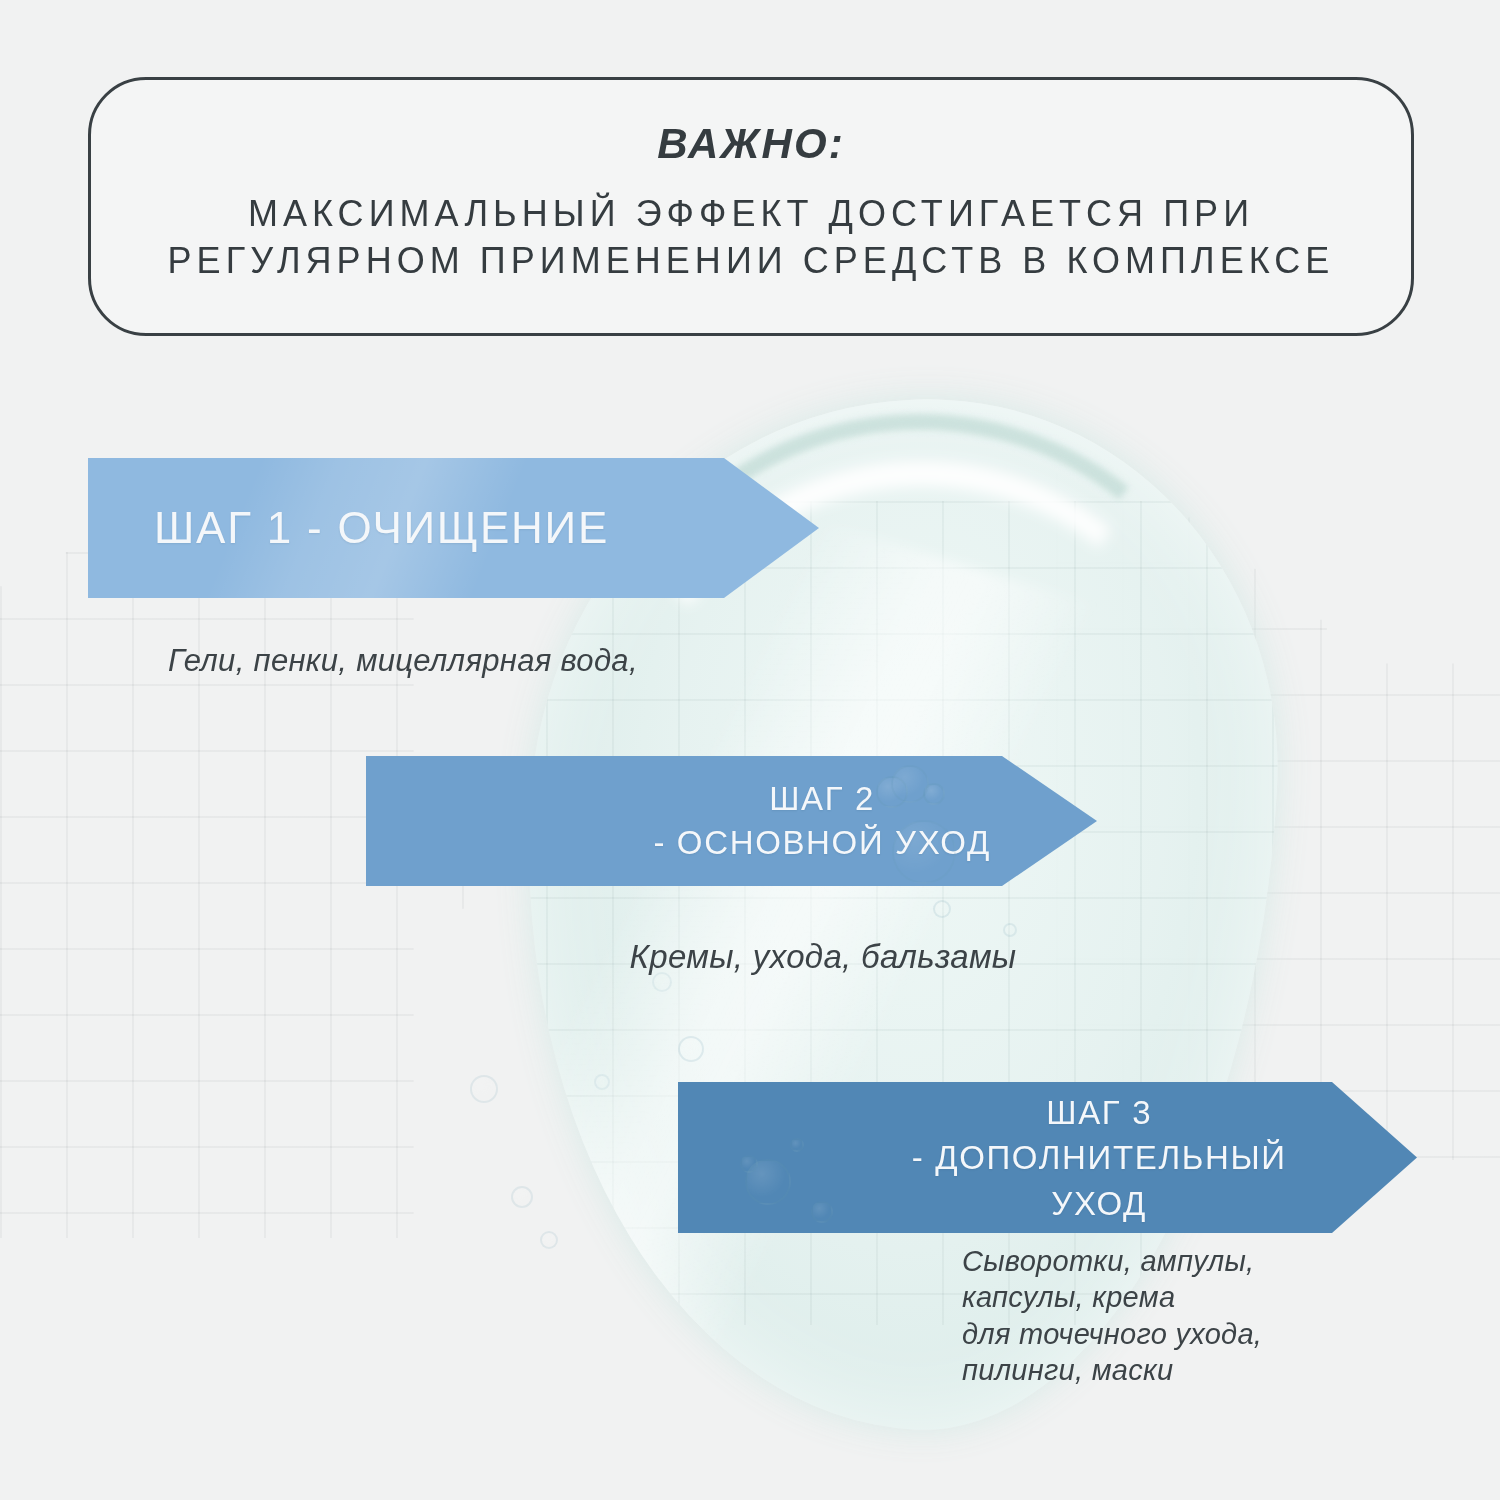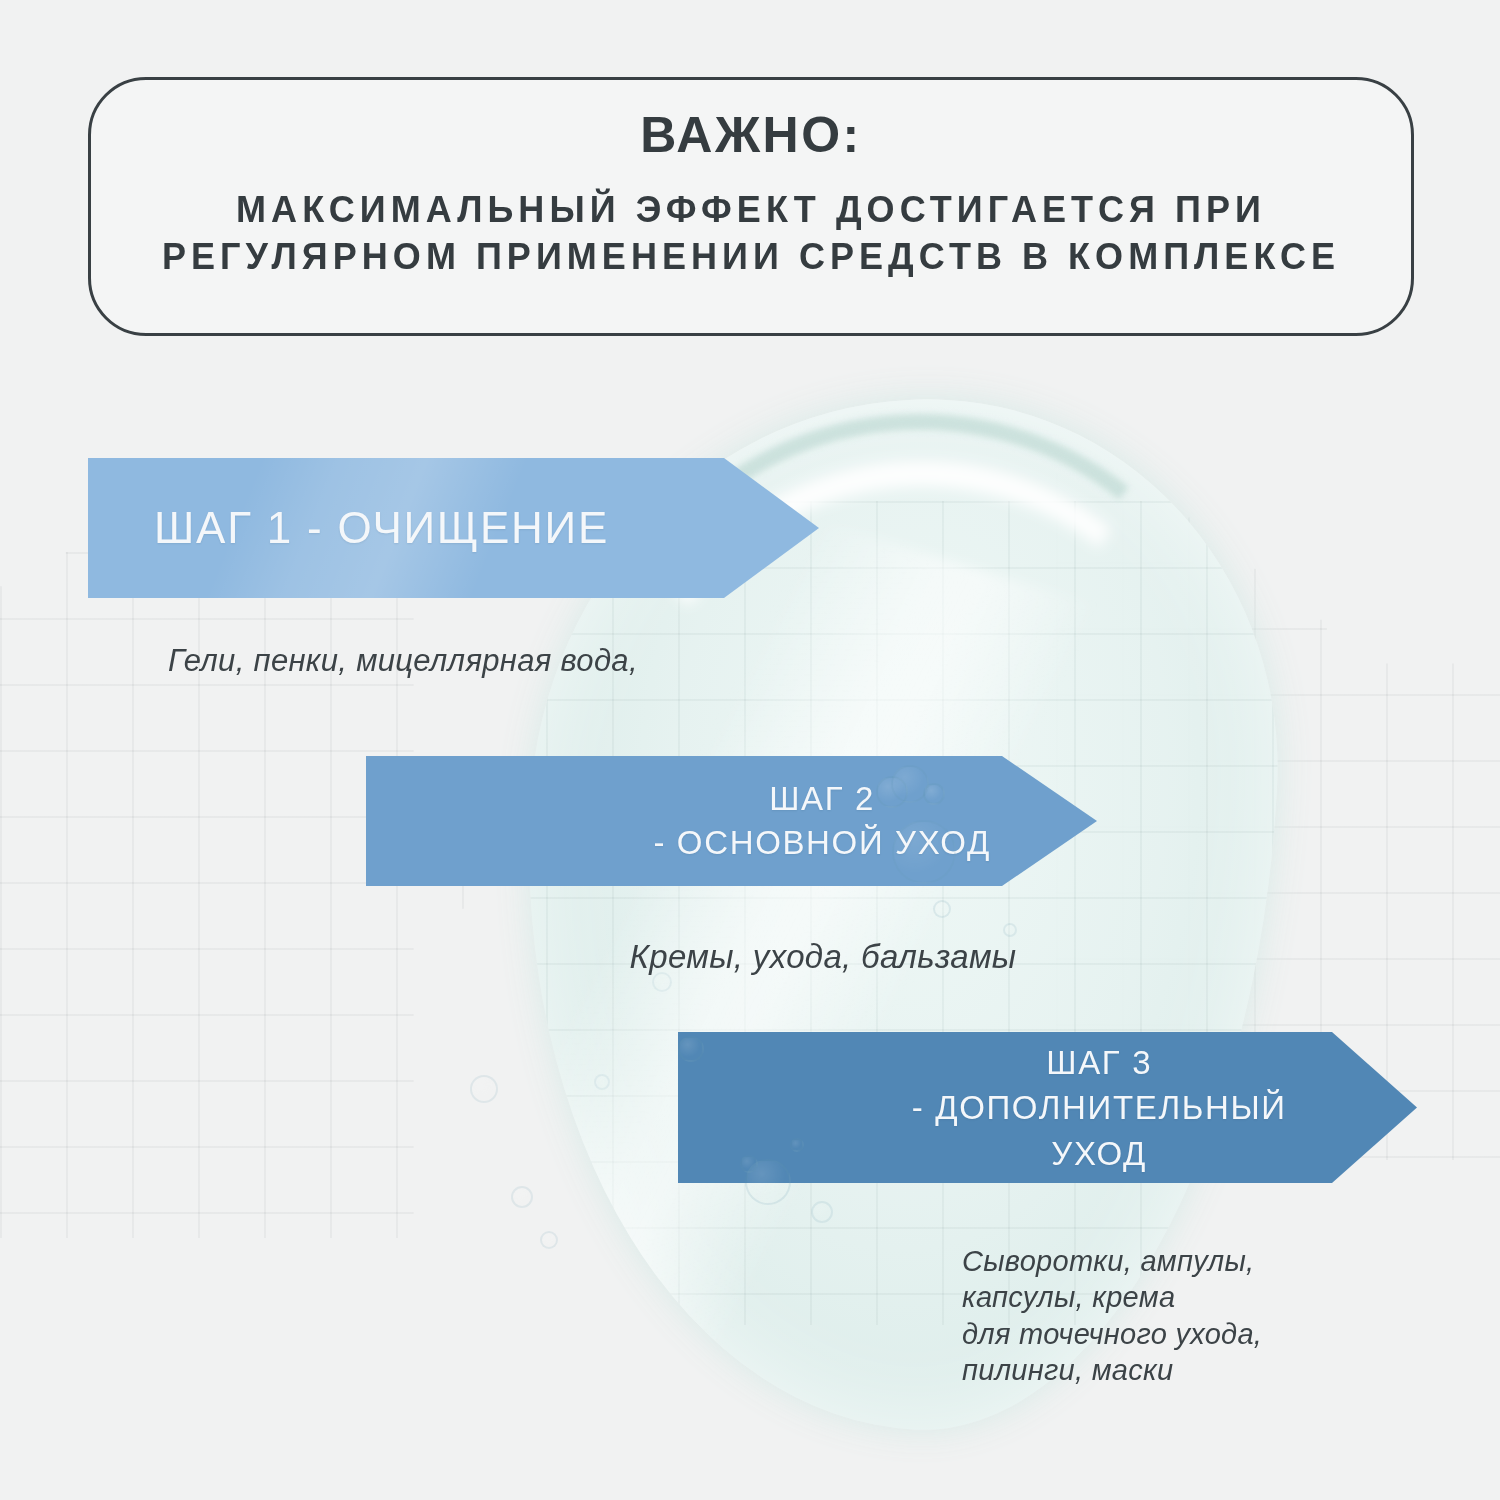--- a/index.html
+++ b/index.html
@@ -68,37 +68,37 @@
     background:radial-gradient(circle at 35% 30%, rgba(255,255,255,0.25), rgba(255,255,255,0) 60%);
   }
   .bubbles-layer{position:absolute;inset:0;z-index:6;pointer-events:none;}
   
   .card{
     position:absolute;left:88px;top:77px;width:1320px;height:253px;
     background:#f4f5f5;border:3px solid #394044;border-radius:58px;
     z-index:7;text-align:center;color:#353c40;
   }
   .card-title{
-    margin-top:26px;font-size:50px;font-weight:600;
+    margin-top:40px;font-size:42px;font-style:italic;font-weight:600;
     letter-spacing:0.05em;
   }
   .card-body{
-    margin-top:22px;font-size:36px;font-weight:700;
+    margin-top:22px;font-size:36px;font-weight:400;
     letter-spacing:0.14em;line-height:1.31;
   }
   
   .banner{position:absolute;z-index:5;}
   .banner-shape{
     position:absolute;inset:0;
     clip-path:polygon(0 0, 87% 0, 100% 50%, 87% 100%, 0 100%);
   }
   .banner3 .banner-shape{clip-path:polygon(0 0, 88.5% 0, 100% 50%, 88.5% 100%, 0 100%);}
   .banner1{left:88px;top:458px;width:708px;height:140px;padding-left:23px;}
   .banner2{left:366px;top:756px;width:731px;height:130px;}
-  .banner3{left:678px;top:1032px;width:739px;height:151px;}
+  .banner3{left:678px;top:1082px;width:739px;height:151px;}
   .banner1 .banner-shape::after{
     content:"";position:absolute;inset:0;
     background:linear-gradient(112deg, transparent 22%, rgba(255,255,255,0.13) 32%, rgba(255,255,255,0.2) 43%, transparent 56%);
   }
   .banner-label{
     position:absolute;color:#f4f7fa;white-space:nowrap;
     text-shadow:0 1px 2px rgba(40,70,100,0.12);
   }
   .b1-label{
     left:66px;top:50%;transform:translateY(-50%);

